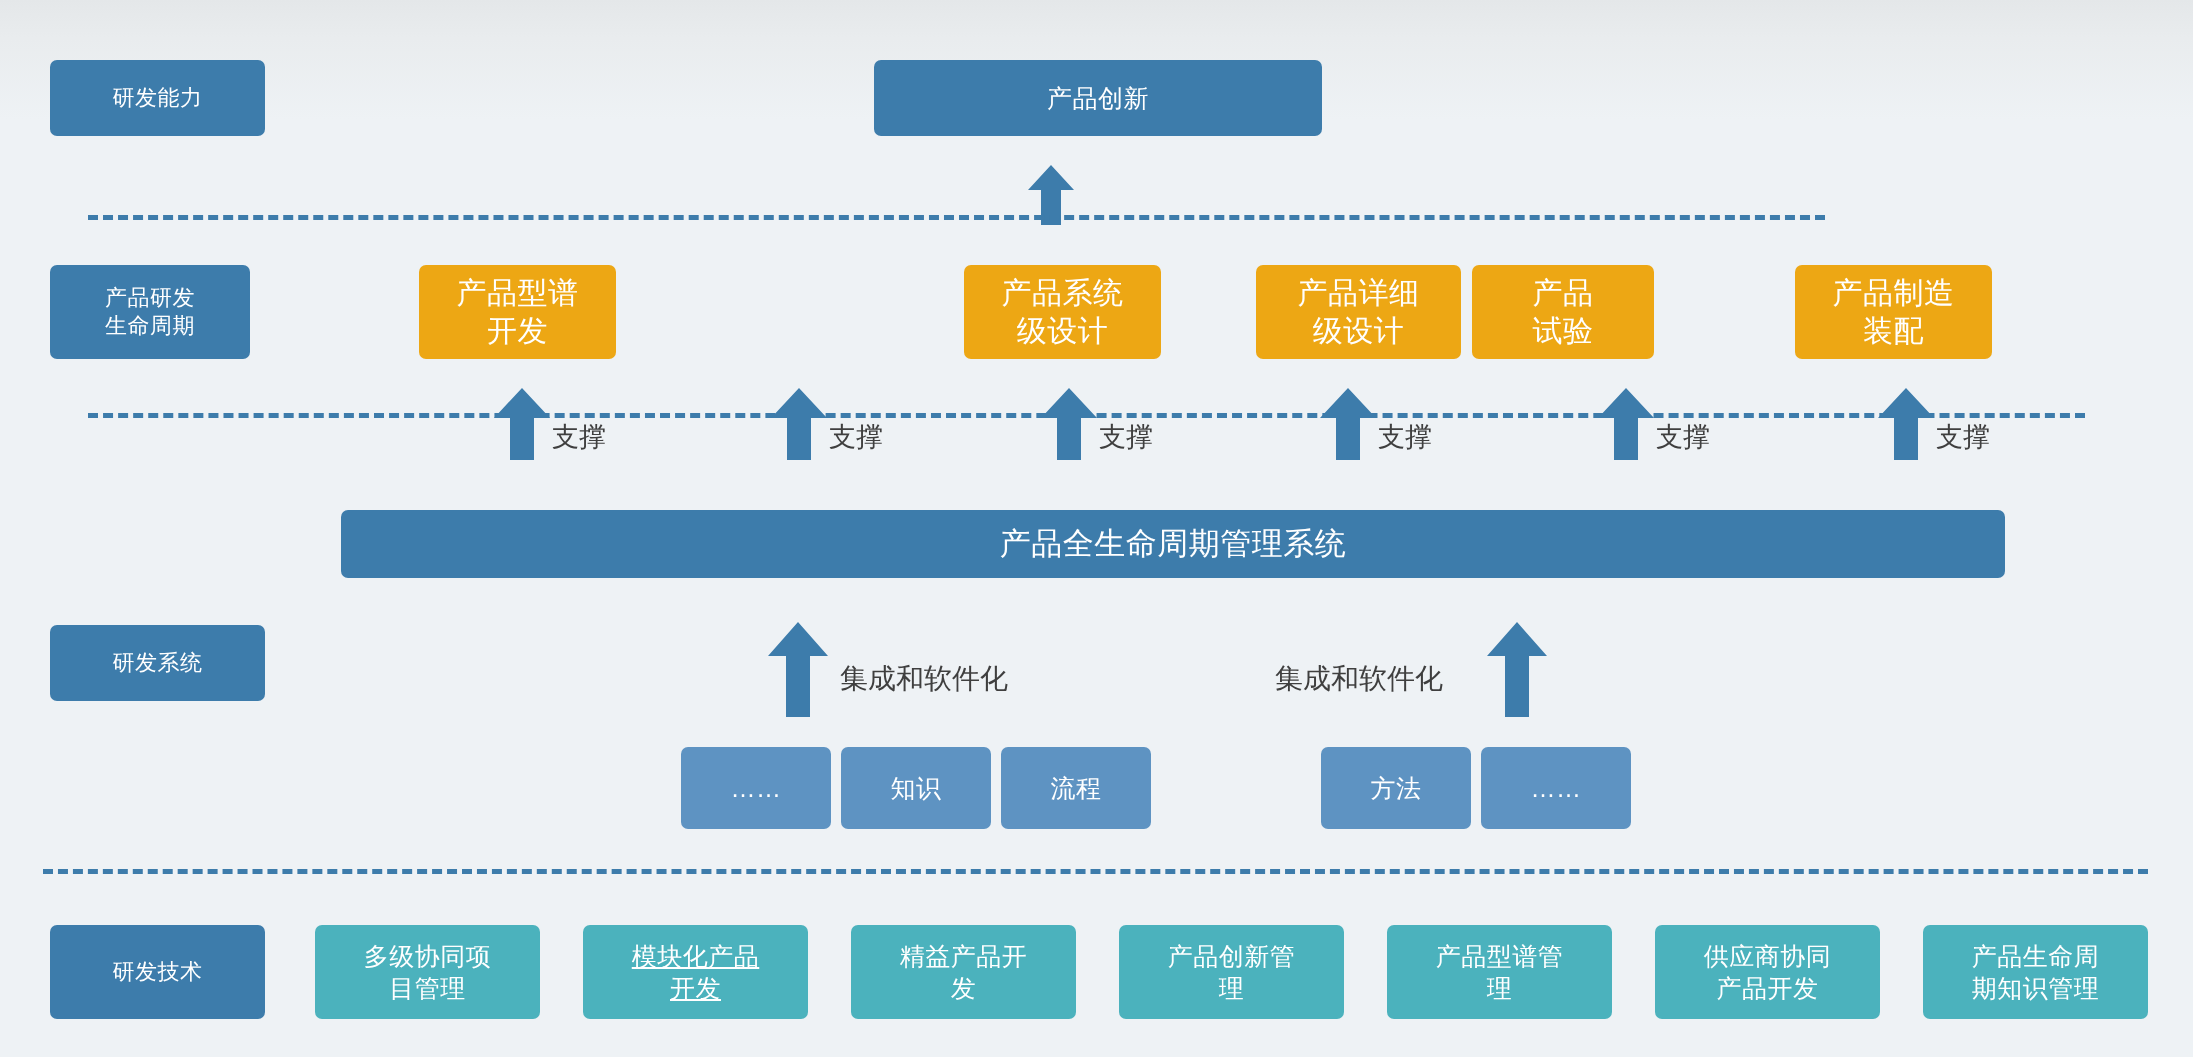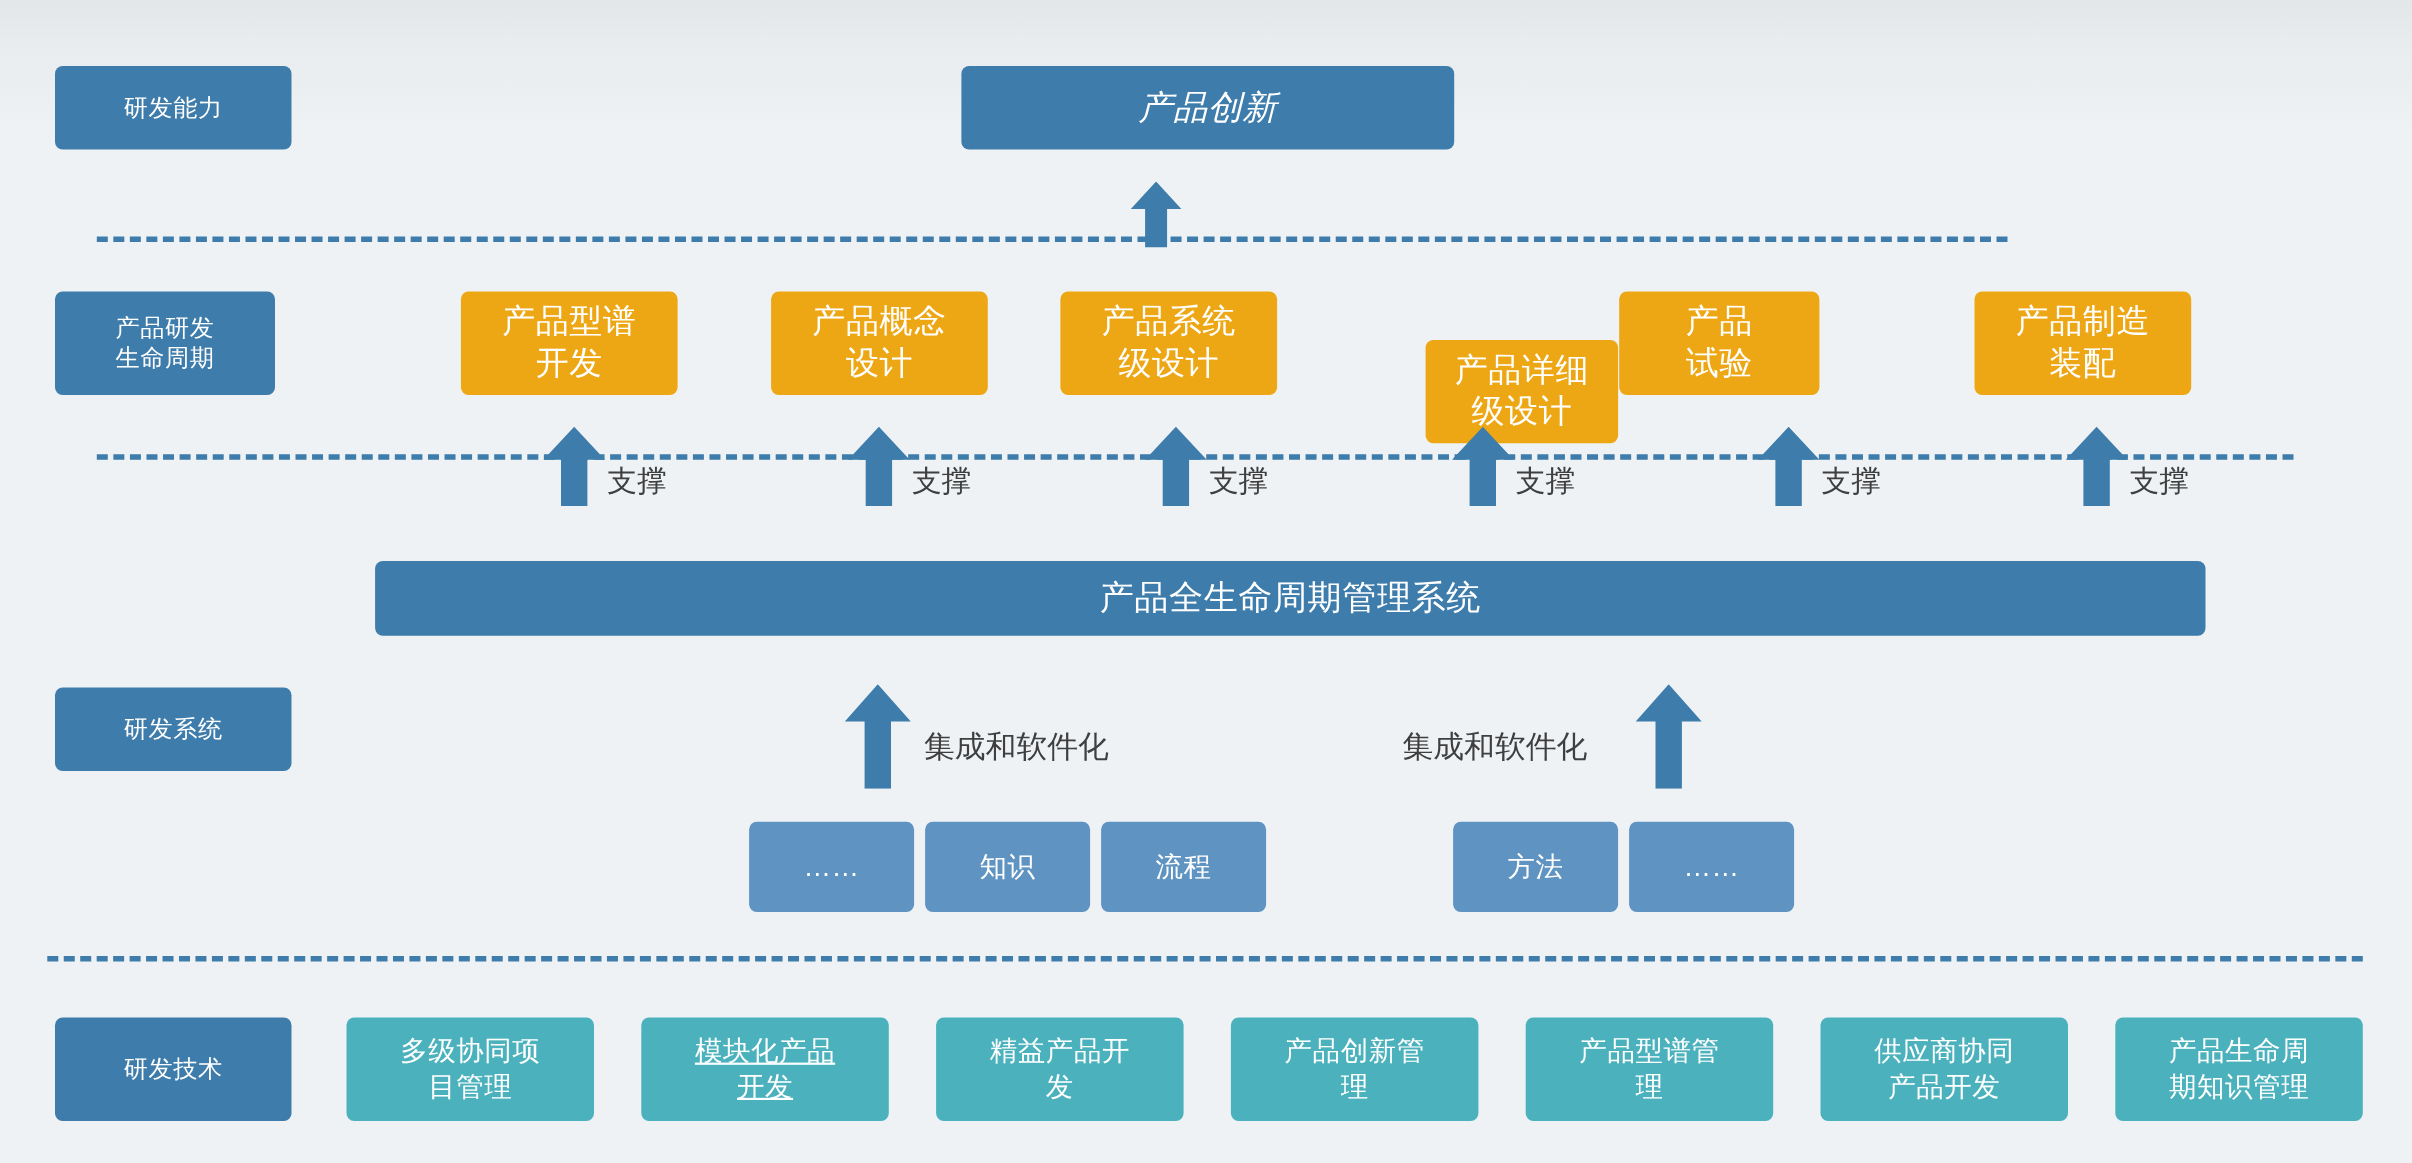--- a/index.html
+++ b/index.html
@@ -38,21 +38,21 @@
   }
   .blue      { background: #3d7cab; }
   .blue-soft { background: #5e93c2; }
   .amber     { background: #eda714; }
   .teal      { background: #4bb2bd; }
 
   
   .row-label { font-size: 22px; }
 
   
-  .top-banner { font-size: 31px; font-style: italic; }
+  .top-banner { font-size: 25px; }
 
   
   .stage { font-size: 30px; }
 
   
   .plm-bar { font-size: 31px; margin-top: 12px; }
 
   
   .kbox { font-size: 25px; }
 
@@ -101,25 +101,23 @@
     </svg>
   </div>
 
   <div class="dashed dashed-top" style="left:88px; top:215px; width:1737px;"></div>
 
   <div class="box blue row-label" style="left:50px; top:265px; width:200px; height:94px;">产品研发
 生命周期</div>
 
   <div class="box amber stage" style="left:419px; top:265px; width:197px; height:94px;">产品型谱
 开发</div>
-  <div class="box amber stage" style="left:701px; top:265px; width:197px; height:94px;">产品概念
-设计</div>
   <div class="box amber stage" style="left:964px; top:265px; width:197px; height:94px;">产品系统
 级设计</div>
-  <div class="box amber stage" style="left:1296px; top:265px; width:175px; height:94px;margin-top:44px;">产品详细
+  <div class="box amber stage" style="left:1256px; top:265px; width:205px; height:94px;">产品详细
 级设计</div>
   <div class="box amber stage" style="left:1472px; top:265px; width:182px; height:94px;">产品
 试验</div>
   <div class="box amber stage" style="left:1795px; top:265px; width:197px; height:94px;text-align:center;">产品制造
 装配</div>
 
   <div class="dashed dashed-mid" style="left:88px; top:413px; width:1997px;"></div>
 
   <div class="arrow" style="left:494px; top:388px;">
     <svg width="56" height="72" viewBox="0 0 56 72">

